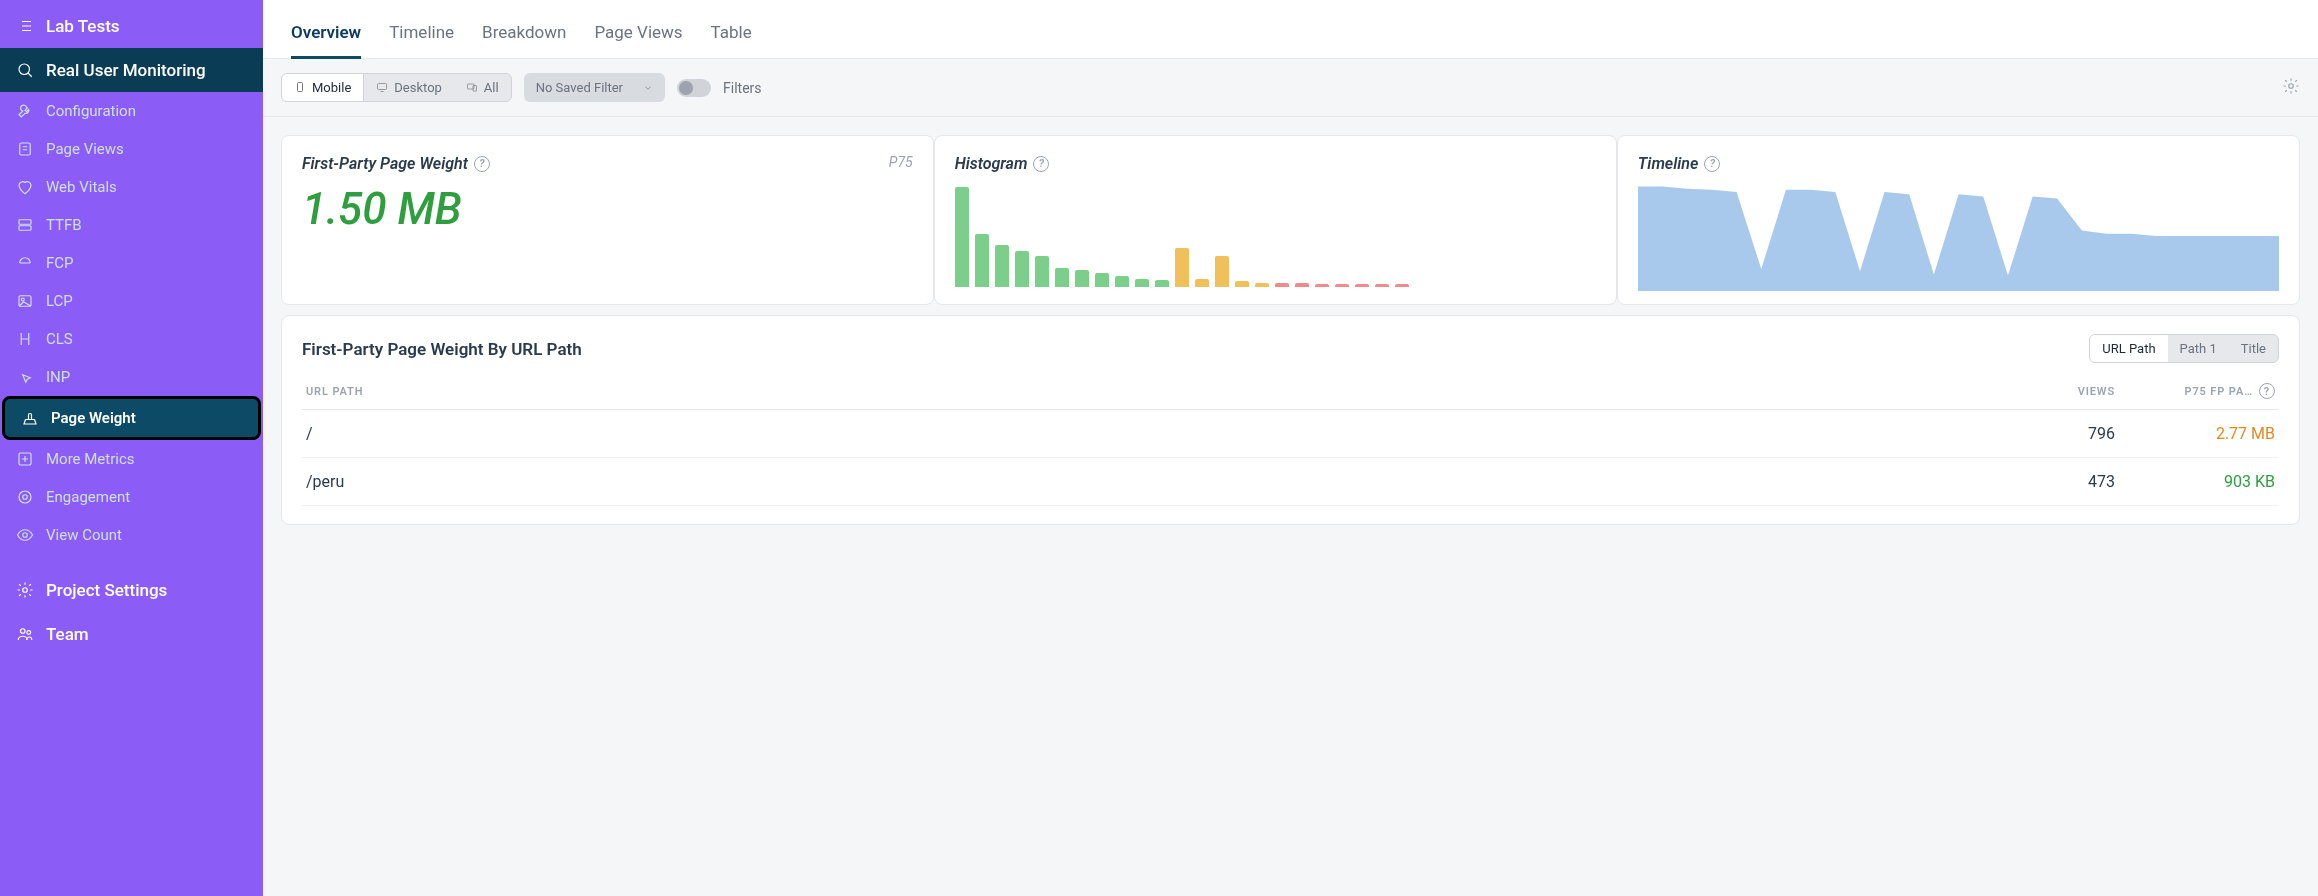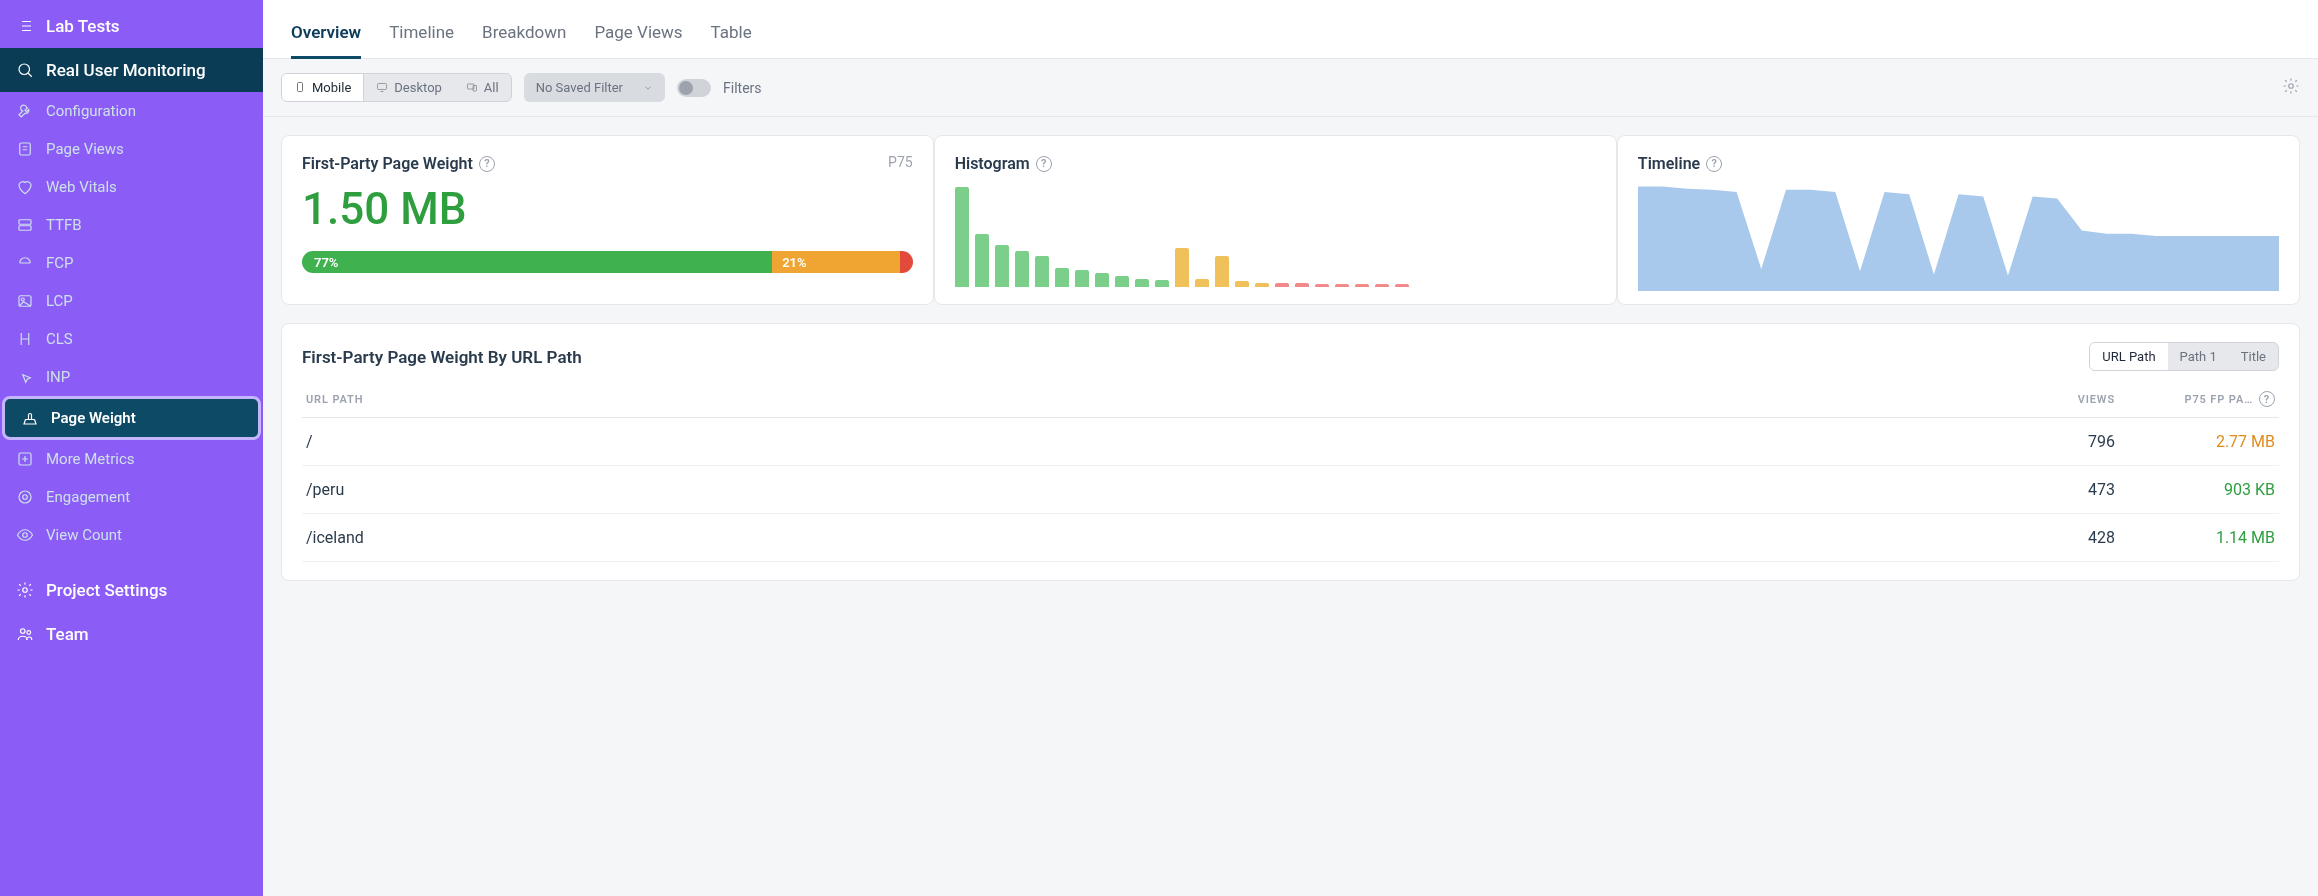--- a/index.html
+++ b/index.html
@@ -4,21 +4,21 @@
 <style>
 * { box-sizing: border-box; margin: 0; padding: 0; }
 body { font-family: -apple-system, BlinkMacSystemFont, "Segoe UI", Roboto, sans-serif; background: #f5f6f8; color: #333; }
 .app { display: flex; min-height: 100vh; }
 
 
 .sidebar { width: 263px; background: #8b5cf6; color: #fff; flex-shrink: 0; padding-top: 4px; }
 .side-item { display: flex; align-items: center; gap: 12px; padding: 10px 16px; font-size: 15px; color: #cde0ea; cursor: pointer; }
 .side-item.section { font-size: 17px; color: #fff; font-weight: 500; padding: 12px 16px; }
 .side-item.active { background: #0a3d55; }
-.side-item.highlight { border: 3px solid #c4b5fd; border-radius: 8px; background: #0d4a66; color: #fff; font-weight: 600; margin: 0 2px; }
+.side-item.highlight { border: 3px solid #000000; border-radius: 8px; background: #0d4a66; color: #fff; font-weight: 600; margin: 0 2px; }
 .side-icon { width: 18px; height: 18px; display: inline-flex; align-items: center; justify-content: center; flex-shrink: 0; }
 .side-icon svg { width: 18px; height: 18px; stroke: currentColor; fill: none; stroke-width: 1.6; }
 
 
 .main { flex: 1; background: #fff; display: flex; flex-direction: column; }
 .tabs { display: flex; gap: 28px; padding: 14px 28px 0; border-bottom: 1px solid #e5e7eb; }
 .tab { padding: 8px 0 16px; font-size: 17px; color: #6b7280; cursor: pointer; position: relative; }
 .tab.active { color: #0d3b5c; font-weight: 600; }
 .tab.active::after { content: ""; position: absolute; left: 0; right: 0; bottom: -1px; height: 3px; background: #0d4a66; }
 
@@ -29,21 +29,21 @@
 .seg .opt .mini { width: 12px; height: 14px; }
 .saved-filter { background: #d8dbe0; color: #6b7280; border-radius: 6px; padding: 7px 12px; font-size: 13px; display: flex; align-items: center; gap: 20px; cursor: pointer; }
 .toggle { width: 34px; height: 18px; background: #d0d3d8; border-radius: 10px; position: relative; cursor: pointer; }
 .toggle::after { content: ""; position: absolute; width: 14px; height: 14px; background: #9ca3af; border-radius: 50%; top: 2px; left: 2px; }
 .filters-label { color: #6b7280; font-size: 14px; }
 .spacer { flex: 1; }
 .gear-btn { color: #9ca3af; cursor: pointer; }
 .gear-btn svg { width: 18px; height: 18px; }
 
 .content { background: #f5f6f8; padding: 18px; flex: 1; }
-.cards { display: flex; margin-bottom: 18px; }
+.cards { display: flex; margin-bottom: 10px; font-style: italic; }
 .card { background: #fff; border: 1px solid #e5e7eb; border-radius: 8px; padding: 18px 20px 14px; flex: 1; min-height: 170px; position: relative; overflow: hidden; }
 .card-title { font-size: 16px; font-weight: 600; color: #2a3b4d; display: flex; align-items: center; gap: 6px; }
 .help { width: 16px; height: 16px; border: 1.5px solid #9ca3af; border-radius: 50%; display: inline-flex; align-items: center; justify-content: center; font-size: 11px; color: #9ca3af; }
 .p75 { position: absolute; top: 18px; right: 20px; color: #9ca3af; font-size: 14px; }
 .big-metric { font-size: 44px; font-weight: 500; color: #2e9e3f; margin: 10px 0 16px; }
 .stack-bar { display: flex; height: 22px; border-radius: 11px; overflow: hidden; }
 .sb-green { background: #3fb24f; display: flex; align-items: center; color: #fff; font-size: 13px; font-weight: 600; padding-left: 12px; }
 .sb-orange { background: #f0a532; display: flex; align-items: center; color: #fff; font-size: 13px; font-weight: 600; padding-left: 10px; }
 .sb-red { background: #e24b3b; }
 
@@ -270,25 +270,20 @@
     <div class="content">
       <div class="cards">
 
         <div class="card" style="flex:1">
           <div class="card-title">
             <span>First-Party Page Weight</span>
             <span class="help">?</span>
           </div>
           <div class="p75">P75</div>
           <div class="big-metric">1.50 MB</div>
-          <div class="stack-bar">
-            <div class="sb-green" style="width:77%">77%</div>
-            <div class="sb-orange" style="width:21%">21%</div>
-            <div class="sb-red" style="width:2%"></div>
-          </div>
         </div>
 
         <div class="card" style="flex:1.05">
           <div class="card-title">
             <span>Histogram</span>
             <span class="help">?</span>
           </div>
           <div class="histo" id="histo">
               <div class="bar g" style="height: 100%;"></div>
               <div class="bar g" style="height: 52.7778%;"></div>
@@ -353,23 +348,18 @@
               <tr>
                 <td>/</td>
                 <td class="r">796</td>
                 <td class="r val-orange">2.77 MB</td>
               </tr>
               <tr>
                 <td>/peru</td>
                 <td class="r">473</td>
                 <td class="r val-green">903 KB</td>
               </tr>
-              <tr>
-                <td>/iceland</td>
-                <td class="r">428</td>
-                <td class="r val-green">1.14 MB</td>
-              </tr>
             </tbody>
         </table>
       </div>
     </div>
   </div>
 </div>
 
 </body></html>

